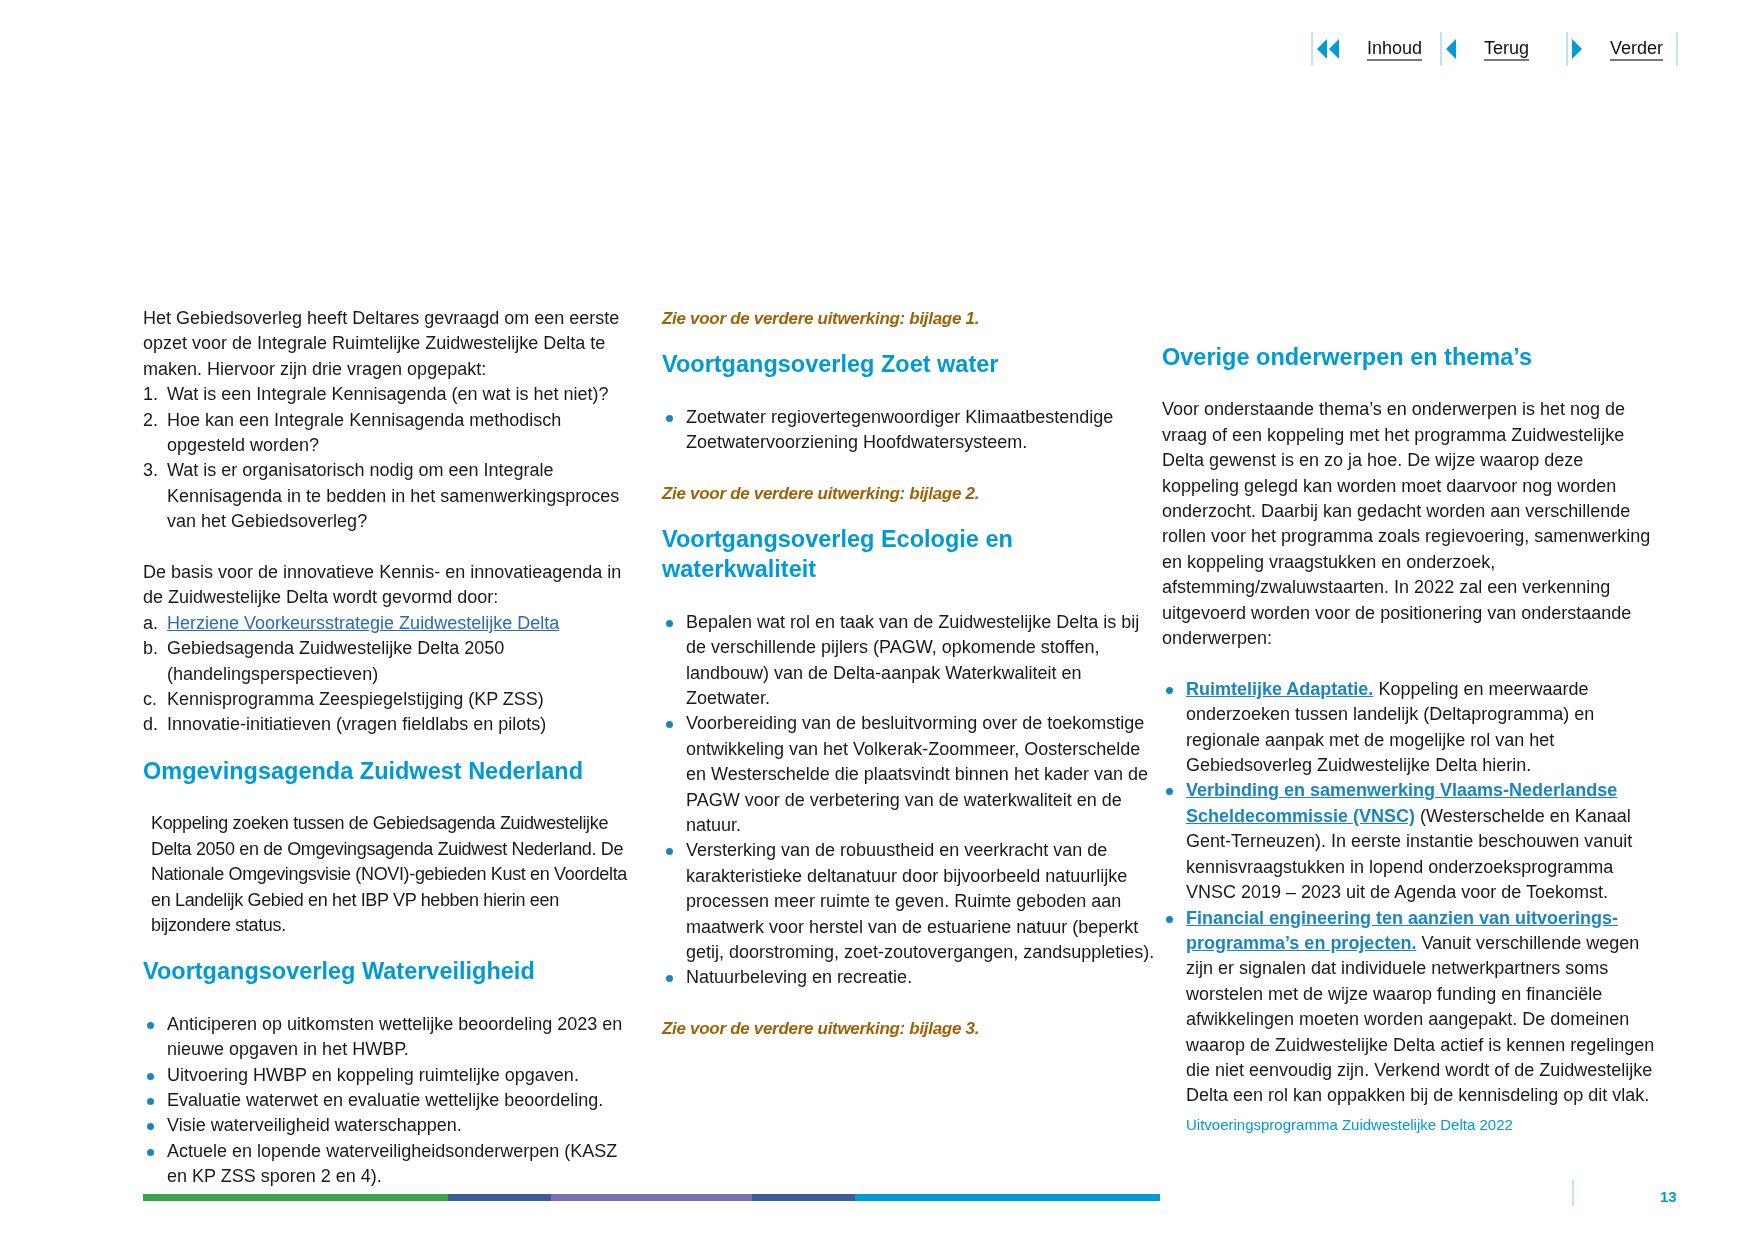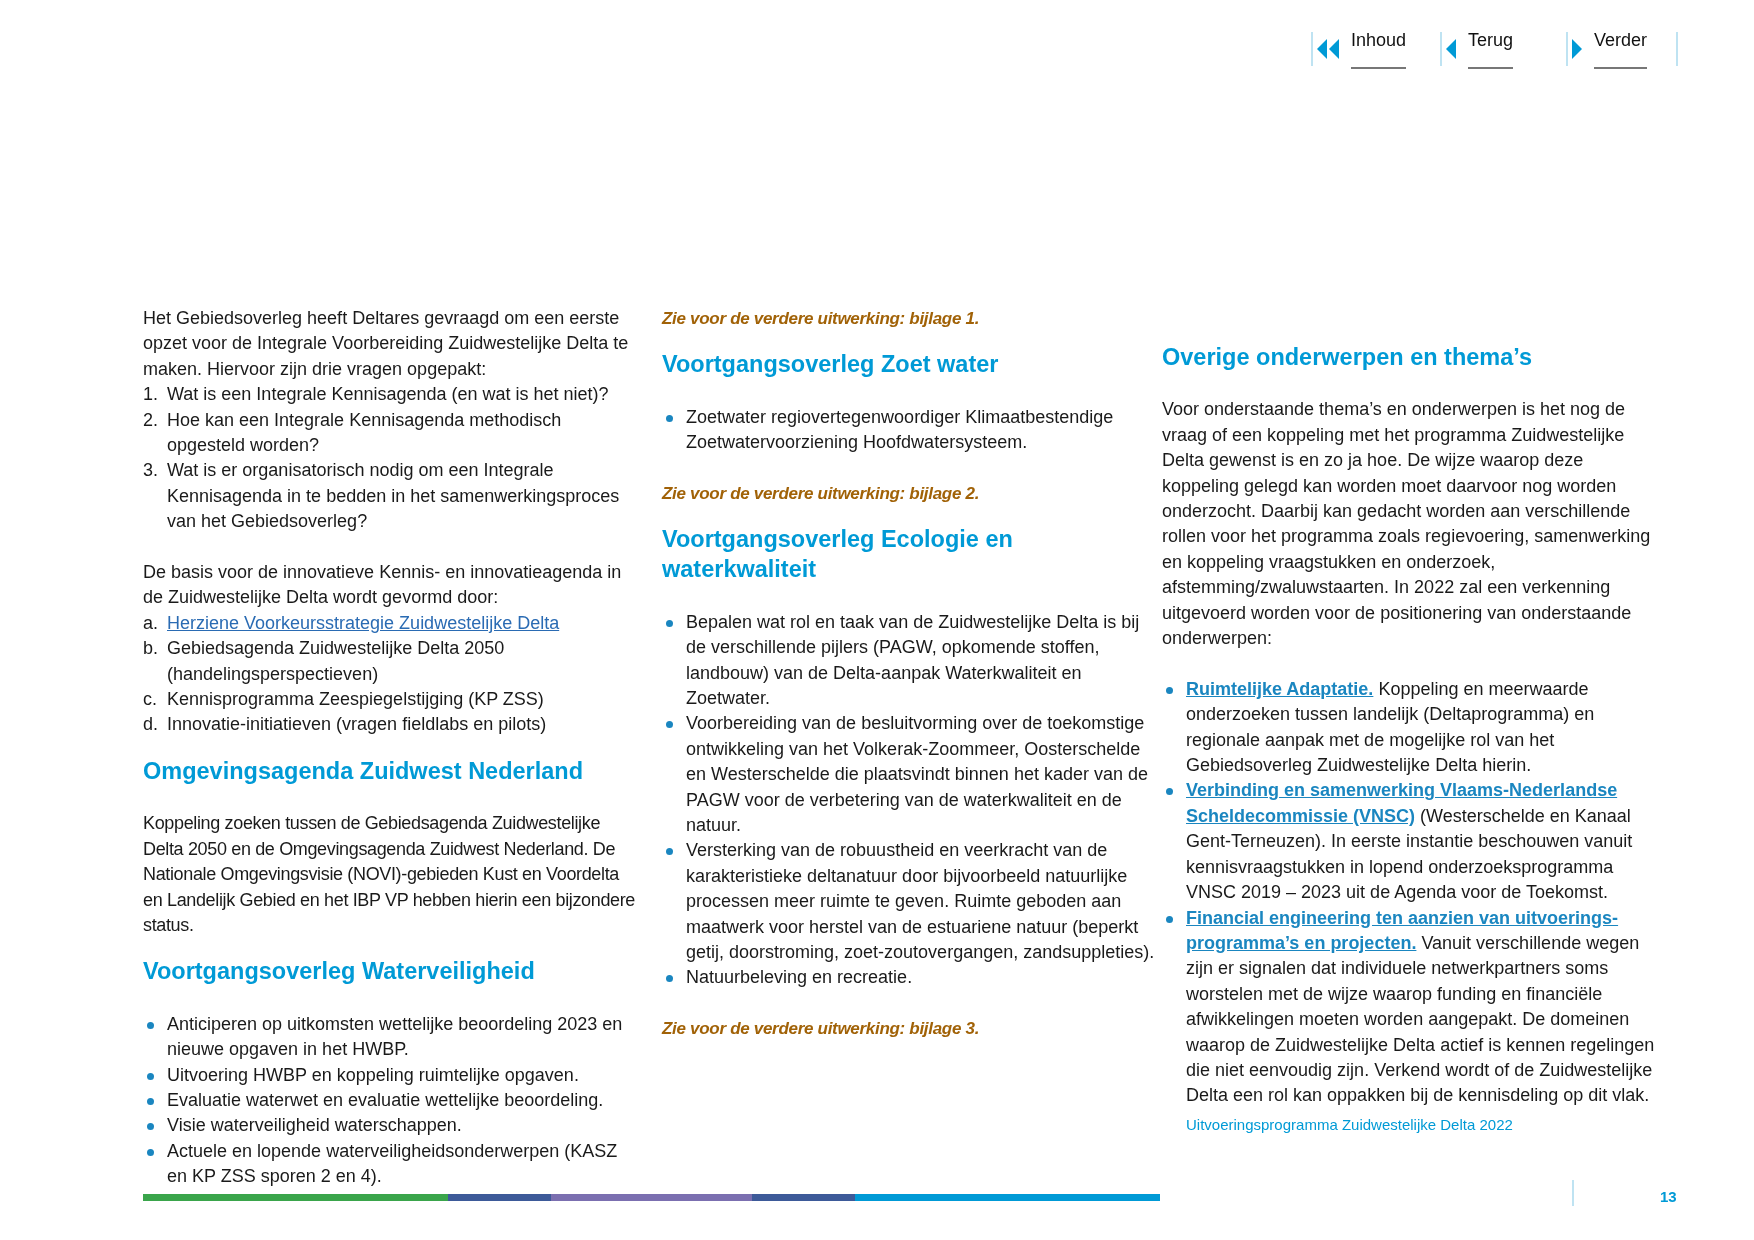--- a/index.html
+++ b/index.html
@@ -1,20 +1,20 @@
 <!DOCTYPE html>
 <html><head>
 <meta charset="utf-8">
 <style>
   html, body { margin: 0; padding: 0; background: #ffffff; }
   body { width: 1754px; height: 1240px; position: relative; overflow: hidden;
          font-family: "Liberation Sans", "DejaVu Sans", sans-serif; color: #1a1a1a; }
   .nav { position: absolute; top: 32px; height: 34px; display: flex; align-items: center; }
   .nav .sep { position: absolute; left: 0; top: 0; width: 2px; height: 34px; background: #bfe3f2; }
-  .nav a { color: #111; text-decoration: none; font-size: 18px; border-bottom: 2px solid #777; line-height: 20px; padding-bottom: 17px; margin-left: 10px; }
+  .nav a { color: #111; text-decoration: none; font-size: 18px; border-bottom: 2px solid #777; line-height: 20px; padding-bottom: 1px; margin-left: 26px; }
   .nav svg { display: block; margin-left: 4px; }
   .nav-end { position: absolute; left: 1676px; top: 32px; width: 2px; height: 34px; background: #bfe3f2; }
 
   .col { position: absolute; top: 306px; width: 494px; font-size: 18px; line-height: 25.4px; }
   .col p { margin: 0; }
   .h { color: #009ad6; font-size: 23.5px; font-weight: bold; line-height: 30px; margin: 0; }
   .ref { color: #a16207; font-style: italic; font-weight: bold; font-size: 17px; margin: 0; letter-spacing: -0.3px; }
   .gap { height: 25.4px; }
   .gap-s { height: 18px; }
   ol, ul { margin: 0; padding: 0; list-style: none; }
@@ -50,38 +50,38 @@
 <div class="nav" style="left:1566px;">
   <span class="sep"></span>
   <svg width="14" height="22" viewBox="0 0 14 22">
     <polygon points="2,1 2,21 12,11" fill="#009ad6"></polygon>
   </svg>
   <a href="#">Verder</a>
 </div>
 <div class="nav-end"></div>
 
 <div class="col" style="left:143px;">
-  <p>Het Gebiedsoverleg heeft Deltares gevraagd om een eerste opzet voor de Integrale Voorbereiding Zuidwestelijke Delta te maken. Hiervoor zijn drie vragen opgepakt:</p>
+  <p>Het Gebiedsoverleg heeft Deltares gevraagd om een eerste opzet voor de Integrale Ruimtelijke Zuidwestelijke Delta te maken. Hiervoor zijn drie vragen opgepakt:</p>
   <ol>
     <li class="li"><span class="m">1.</span><span>Wat is een Integrale Kennisagenda (en wat is het niet)?</span></li>
     <li class="li"><span class="m">2.</span><span>Hoe kan een Integrale Kennisagenda methodisch opgesteld worden?</span></li>
     <li class="li"><span class="m">3.</span><span>Wat is er organisatorisch nodig om een Integrale Kennisagenda in te bedden in het samenwerkingsproces van het Gebiedsoverleg?</span></li>
   </ol>
   <div class="gap"></div>
   <p>De basis voor de innovatieve Kennis- en innovatieagenda in de Zuidwestelijke Delta wordt gevormd door:</p>
   <ol>
     <li class="li"><span class="m">a.</span><a href="#" class="link">Herziene Voorkeursstrategie Zuidwestelijke Delta</a></li>
     <li class="li"><span class="m">b.</span><span>Gebiedsagenda Zuidwestelijke Delta 2050 (handelingsperspectieven)</span></li>
     <li class="li"><span class="m">c.</span><span>Kennisprogramma Zeespiegelstijging (KP ZSS)</span></li>
     <li class="li"><span class="m">d.</span><span>Innovatie-initiatieven (vragen fieldlabs en pilots)</span></li>
   </ol>
   <div class="gap-s"></div>
   <h2 class="h">Omgevingsagenda Zuidwest Nederland</h2>
   <div class="gap"></div>
-  <p style="letter-spacing:-0.35px;">Koppeling zoeken tussen de Gebiedsagenda Zuidwestelijke Delta 2050 en de Omgevingsagenda Zuidwest Nederland. De Nationale Omgevingsvisie (NOVI)-gebieden Kust en Voordelta en Landelijk Gebied en het IBP VP hebben hierin een bijzondere status.</p>
+  <p style="letter-spacing:-0.35px;margin-left:8px;">Koppeling zoeken tussen de Gebiedsagenda Zuidwestelijke Delta 2050 en de Omgevingsagenda Zuidwest Nederland. De Nationale Omgevingsvisie (NOVI)-gebieden Kust en Voordelta en Landelijk Gebied en het IBP VP hebben hierin een bijzondere status.</p>
   <div class="gap-s"></div>
   <h2 class="h">Voortgangsoverleg Waterveiligheid</h2>
   <div class="gap"></div>
   <ul>
     <li class="li"><span class="dot"></span><span>Anticiperen op uitkomsten wettelijke beoordeling 2023 en nieuwe opgaven in het HWBP.</span></li>
     <li class="li"><span class="dot"></span><span>Uitvoering HWBP en koppeling ruimtelijke opgaven.</span></li>
     <li class="li"><span class="dot"></span><span>Evaluatie waterwet en evaluatie wettelijke beoordeling.</span></li>
     <li class="li"><span class="dot"></span><span>Visie waterveiligheid waterschappen.</span></li>
     <li class="li"><span class="dot"></span><span>Actuele en lopende waterveiligheidsonderwerpen (KASZ en KP ZSS sporen 2 en 4).</span></li>
   </ul>

